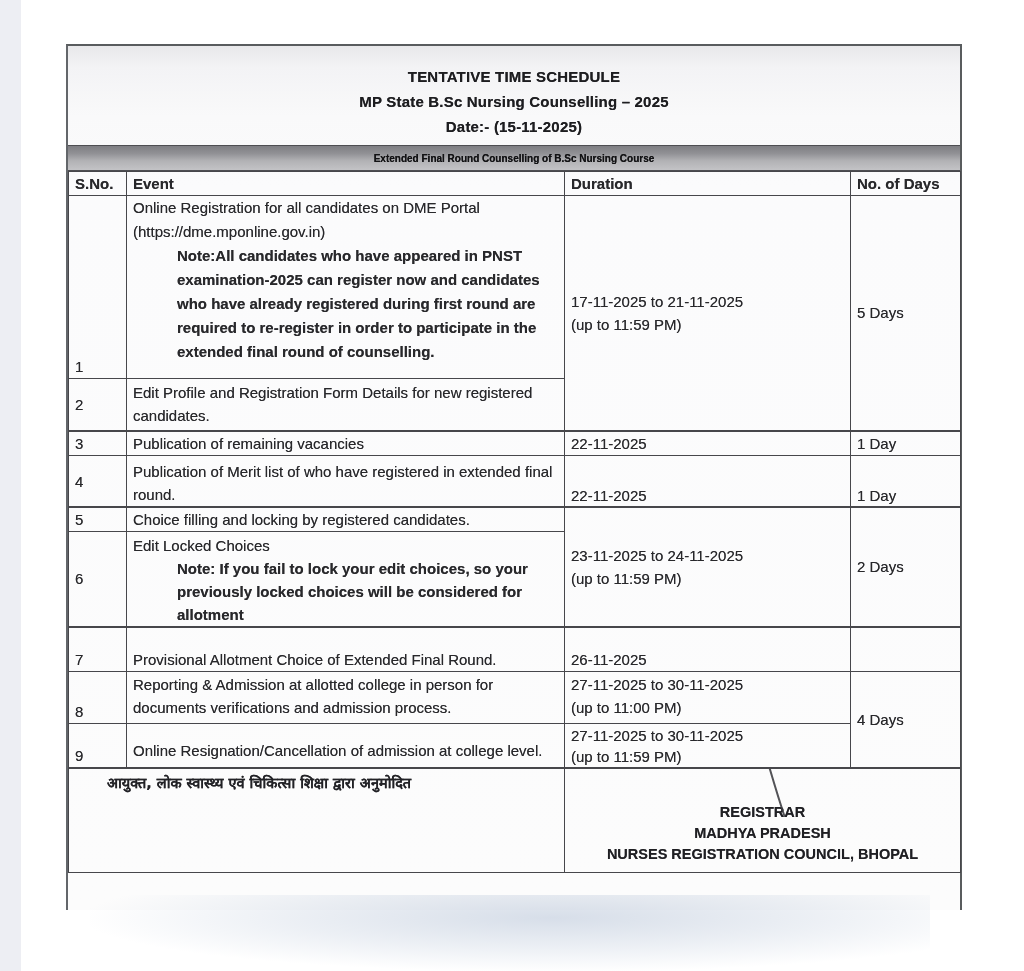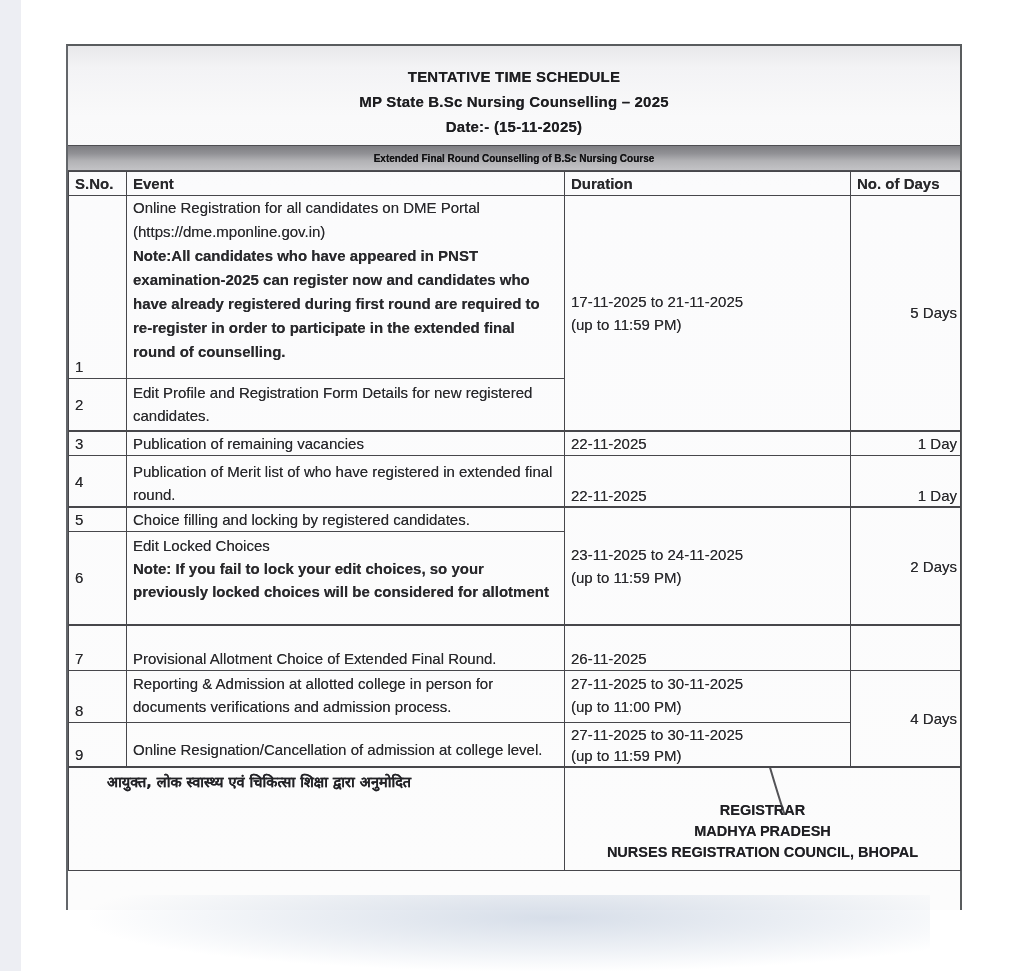--- a/index.html
+++ b/index.html
@@ -34,25 +34,25 @@
     width:100%;border-collapse:collapse;table-layout:fixed;
     font-size:15px;color:#28282b;
   }
   table.sched td{
     border:1.4px solid #47474b;padding:0 6px;box-sizing:border-box;overflow:hidden;
     text-shadow:0 0 .5px rgba(30,30,35,.65);
   }
   tr.heavy td{border-top-width:2.2px;}
   td.hdrcell{font-weight:700;text-shadow:0 0 .7px rgba(15,15,18,.8);}
   .tc{text-align:left;}
-  .tr{text-align:right;padding-right:3px !important;}
+  .tr{text-align:left;padding-right:3px !important;}
   .vt{vertical-align:top;}
   .vm{vertical-align:middle;}
   .vb{vertical-align:bottom;}
-  .ev-note{font-weight:700;}
+  .ev-note{font-weight:700;margin-left:44px;}
   .ev-pad{padding-top:13px;line-height:24px;}
   .lh21{line-height:21px;}
   .lh23{line-height:23px;}
   .sno{font-size:15px;}
   .snopadb{padding-bottom:3px !important;}
   .days-cell{font-size:15px;}
   .hindi-cell{
     font-family:"DejaVu Sans",sans-serif;font-size:14.5px;font-weight:700;
     padding-left:38px !important;padding-top:3px !important;color:#222226;
   }

